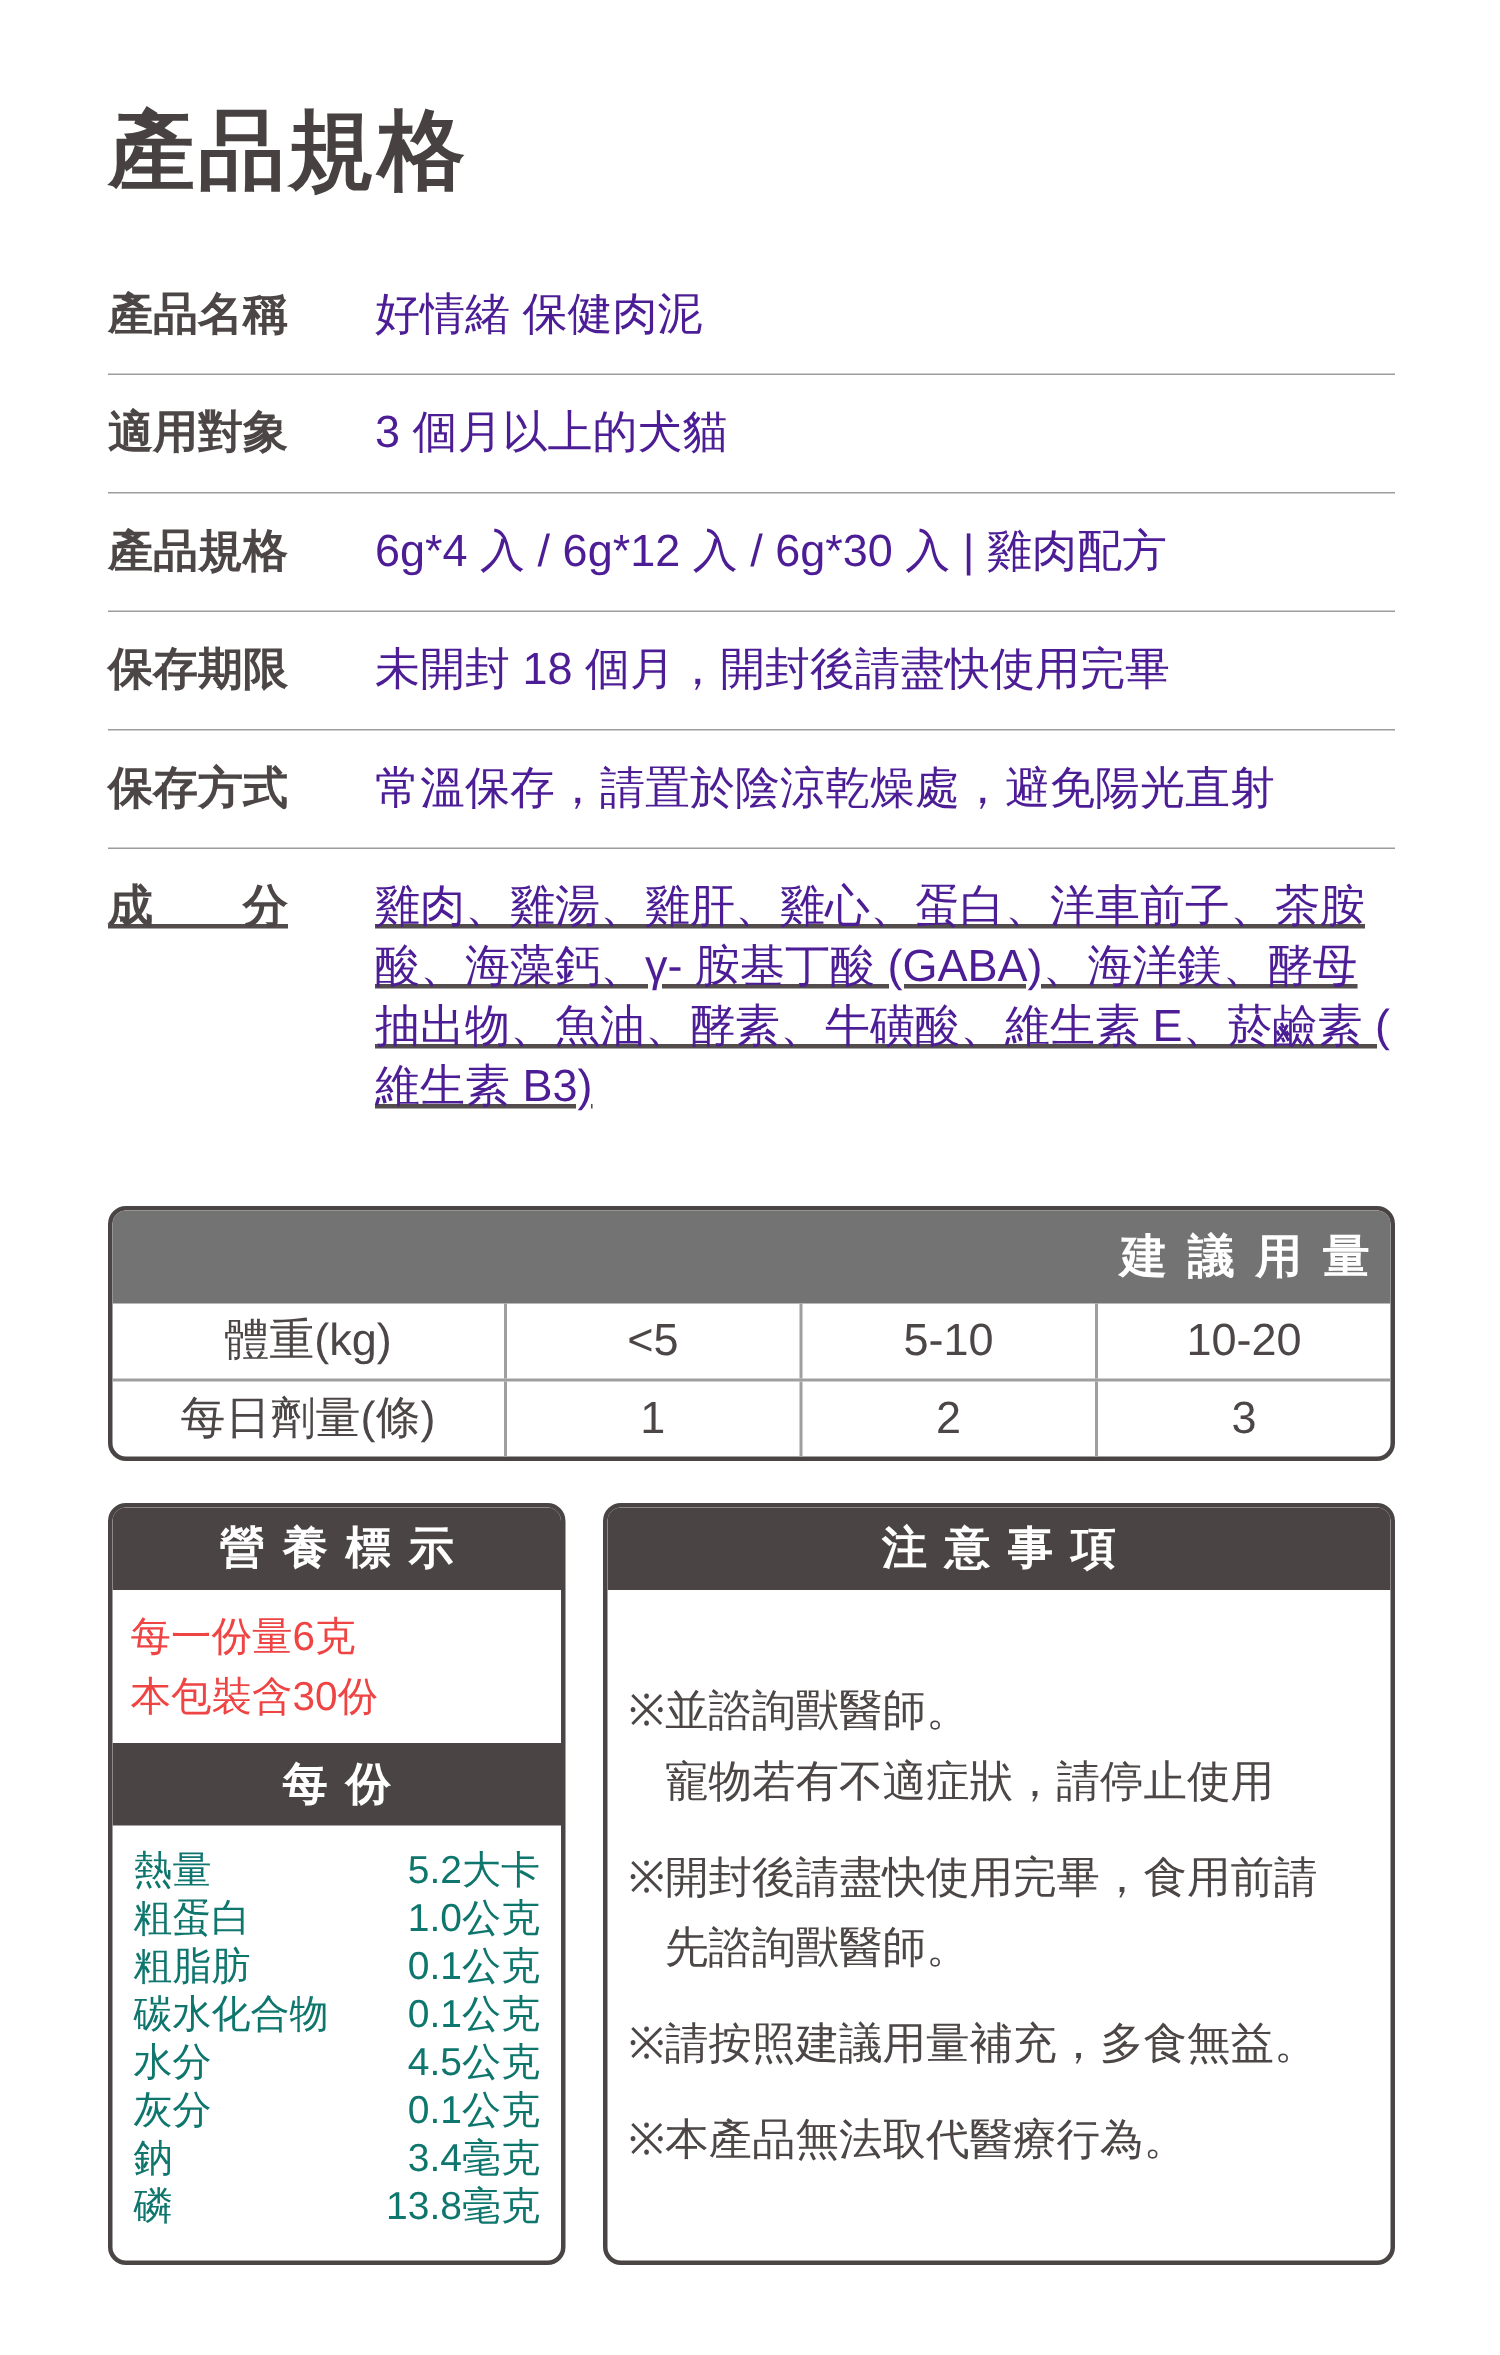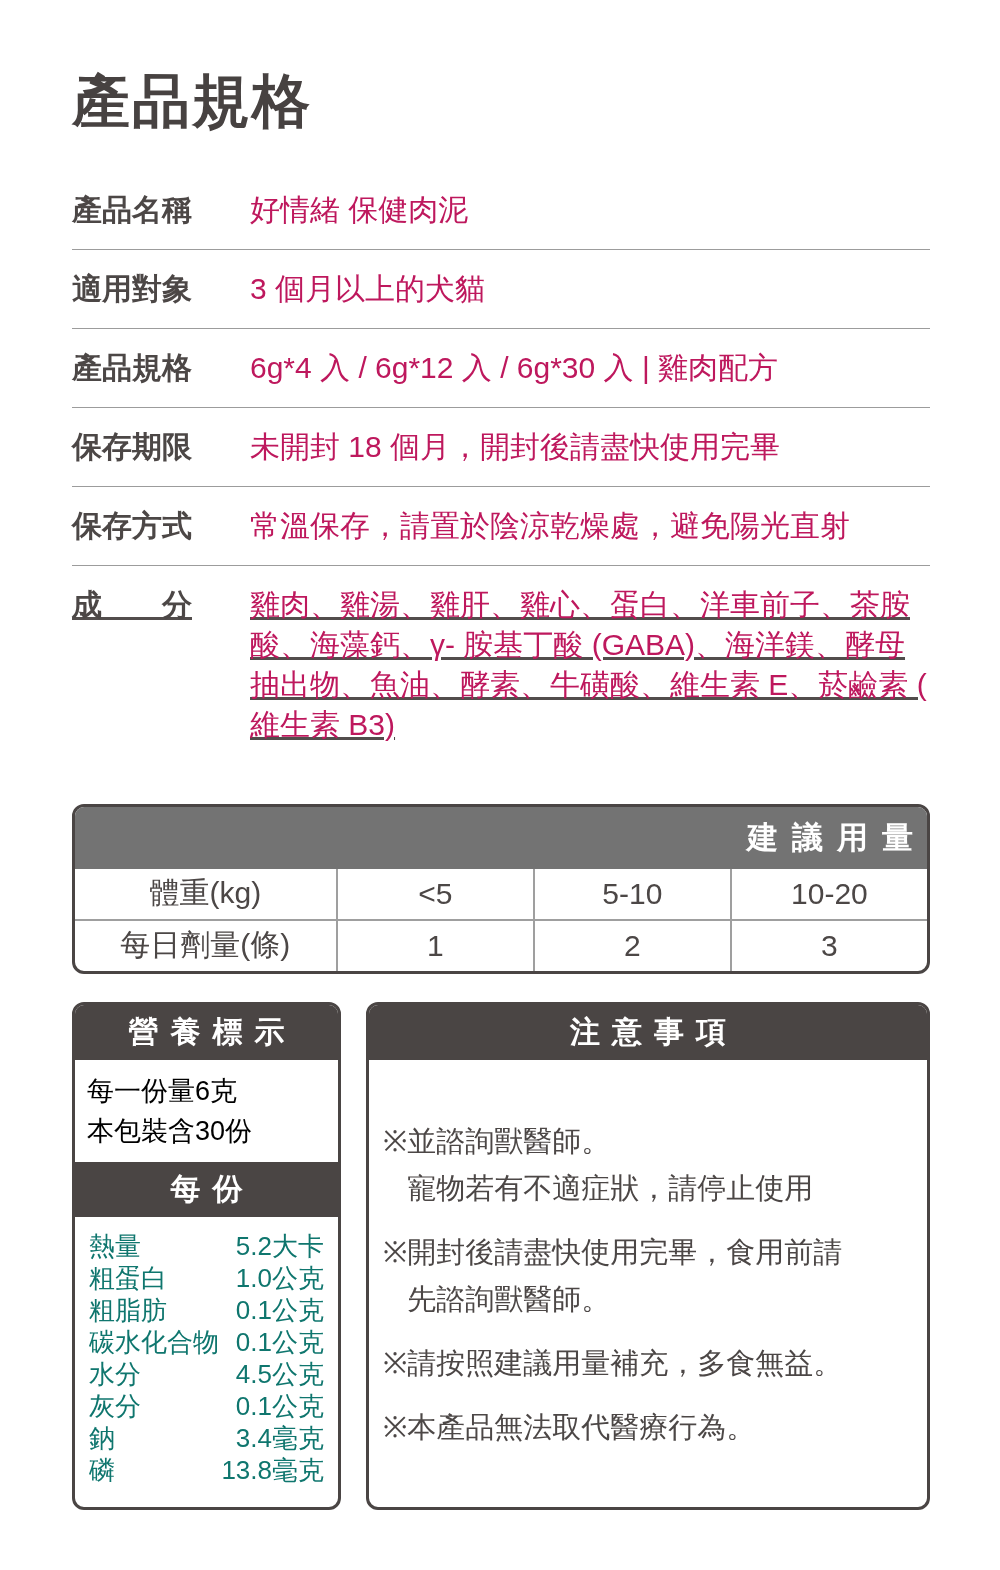--- a/index.html
+++ b/index.html
@@ -23,21 +23,21 @@
     display: flex; align-items: flex-start;
     padding: 19px 0; border-bottom: 1px solid #9c9c9c;
     font-size: 30px; line-height: 40px;
   }
   .spec-row:last-child { border-bottom: none; text-decoration: underline; }
   .spec-label {
     flex: none; width: 120px; margin-right: 58px;
     font-weight: 600; color: #4c4746;
     text-align: justify; text-align-last: justify;
   }
-  .spec-value { flex: 1; color: #be185d; }
+  .spec-value { flex: 1; color: #4c1d95; }
 
   
   .dosage {
     margin-top: 40px;
     border: 3px solid #4a4544; border-radius: 12px;
     overflow: hidden;
   }
   .dosage-header {
     background: #737373; color: #ffffff; text-align: right;
     font-size: 31px; font-weight: 600;
@@ -59,22 +59,22 @@
   .box {
     border: 3px solid #4a4544; border-radius: 12px;
     overflow: hidden; background: #ffffff;
   }
   .box-band {
     background: #4a4544; color: #ffffff; text-align: center;
     font-size: 30px; font-weight: 600;
     letter-spacing: 12px; text-indent: 12px;
     padding: 7px 0; min-height: 46px;
   }
-  .nutrition-box { flex: none; width: 269px; display: flex; flex-direction: column; }
-  .serving { padding: 11px 12px; font-size: 27px; line-height: 40px; color: #000000; }
+  .nutrition-box { flex: none; width: 305px; display: flex; flex-direction: column; }
+  .serving { padding: 11px 12px; font-size: 27px; line-height: 40px; color: #ef4444; }
   .serving-line { display: block; }
   .nutrients { padding: 13px 14px 0 14px; font-size: 26px; color: #0f766e; }
   .nutrient-row { display: flex; justify-content: space-between; line-height: 32px; }
   .nutrient-name { text-align: left; }
   .nutrient-value { text-align: left; }
 
   .notice-box { flex: 1; }
   .notice-items { padding: 58px 16px 0 14px; font-size: 29px; line-height: 47px; color: #4c4746; }
   .notice-item { display: flex; margin-bottom: 17px; }
   .notice-marker { flex: none; }

